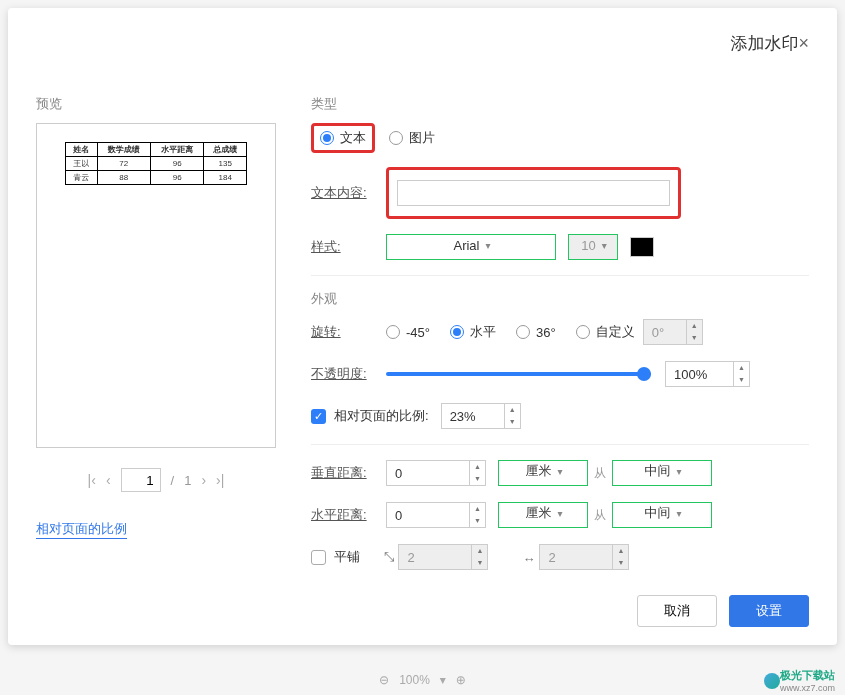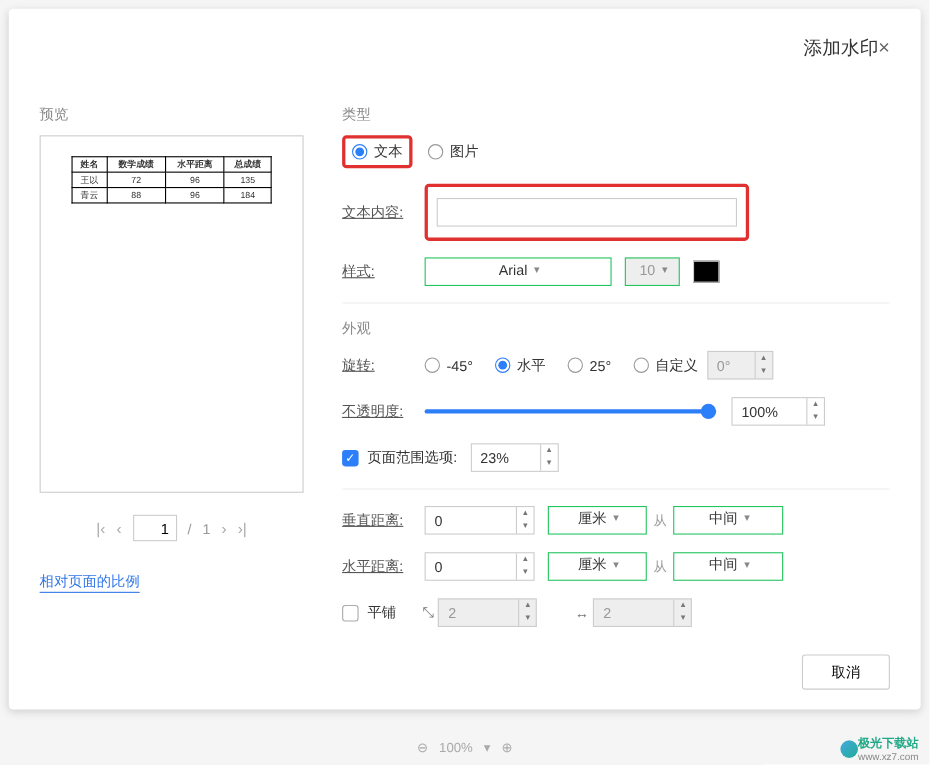--- a/index.html
+++ b/index.html
@@ -149,21 +149,21 @@
           <span class="radio">
               <span class="radio-circle"></span>
               <span>-45°</span>
             </span>
           <span class="radio">
               <span class="radio-circle checked"></span>
               <span>水平</span>
             </span>
           <span class="radio">
               <span class="radio-circle"></span>
-              <span>25°</span>
+              <span>36°</span>
             </span>
           <span class="radio">
               <span class="radio-circle"></span>
               <span>自定义</span>
             </span>
         </div>
         <span style="width:8px"></span>
         <div class="spinner" style="width:60px;background:#eee">
           <span class="spinner-value" style="color:#999">0°</span>
           <div class="spinner-arrows">
@@ -187,21 +187,21 @@
                 <span>▼</span>
               </div>
           </div>
         </div>
       </div>
 
 
       <div class="form-row">
         <span class="checkbox">✓</span>
         <span style="width:8px"></span>
-        <span>页面范围选项:</span>
+        <span>相对页面的比例:</span>
         <span style="width:12px"></span>
         <div class="spinner" style="width:80px">
           <span class="spinner-value">23%</span>
           <div class="spinner-arrows">
               <span>▲</span>
               <span>▼</span>
             </div>
         </div>
       </div>
 
@@ -267,20 +267,21 @@
               <span>▲</span>
               <span>▼</span>
             </div>
         </div>
       </div>
     </div>
   </div>
 
   <div class="dialog-footer">
     <button class="btn">取消</button>
+    <button class="btn btn-primary">设置</button>
   </div>
 </div>
 
 <div class="bottom-toolbar">
   <span>⊖</span>
   <span>100%</span>
   <span>▾</span>
   <span>⊕</span>
 </div>
 

